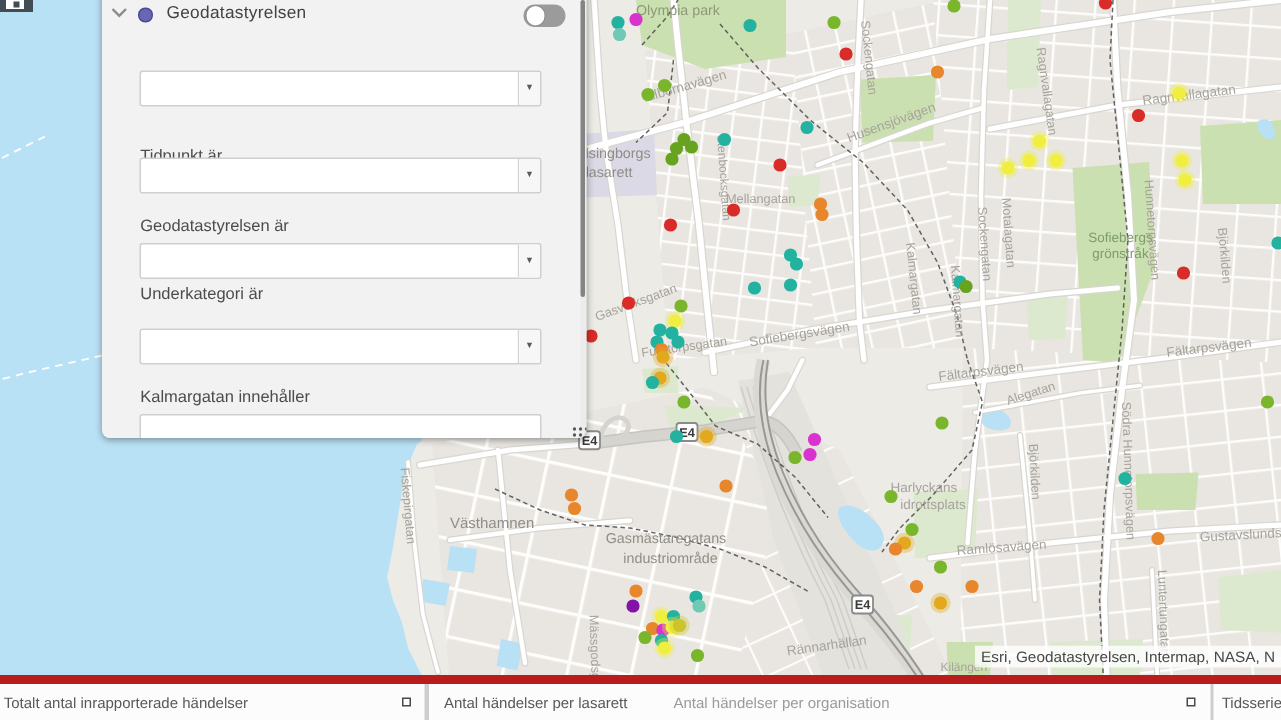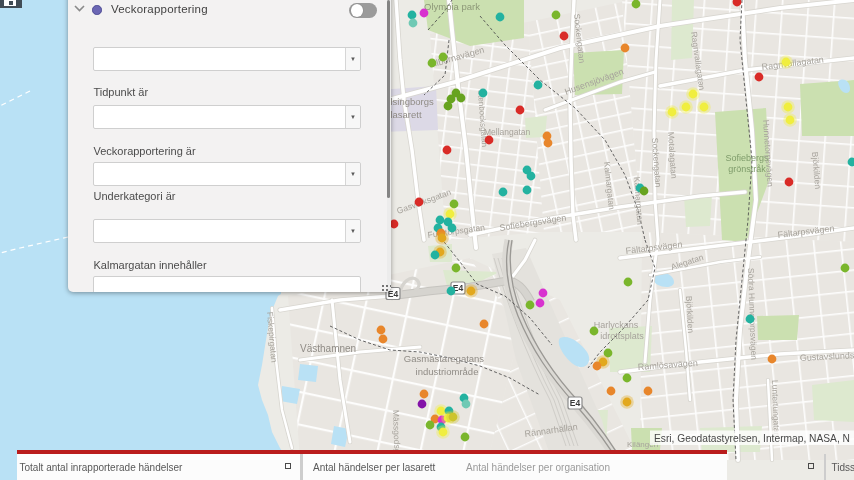--- a/index.html
+++ b/index.html
@@ -15,21 +15,21 @@
  box-shadow:0 0 1px rgba(0,0,0,.4)}
 #panel label{position:absolute;left:25.5px;font-size:11px;color:#4c4c4c}
 #panel .inp{position:absolute;left:25px;width:268px;height:24px;background:#fff;border:1px solid #cfcfcf;border-radius:2px}
 #panel .dd{position:absolute;right:0;top:0;width:15px;height:22px;background:#f7f7f7;border-left:1px solid #d6d6d6;
  border-radius:0 2px 2px 0;color:#5a5a5a;font-size:6px;line-height:22px;text-align:center}
 #panel .track{position:absolute;left:318.5px;top:0;width:4.5px;height:300px;background:#ececec}
 #panel .thumb{position:absolute;left:319.2px;top:8px;width:3.2px;height:198px;background:#848484;border-radius:2px}
 #cornericon{position:absolute;left:0;top:0;width:22px;height:8px;background:#414c55;z-index:20}
 #cornericon i{position:absolute;left:4px;top:0;width:12px;height:5.5px;background:#fff}
 #cornericon b{position:absolute;left:8.5px;top:1px;width:4px;height:4px;background:#414c55}
-#bbar{position:absolute;left:17px;top:450px;width:710px;height:30px;background:#fcfcfc;border-top:4px solid #b91c1c;z-index:30}
+#bbar{position:absolute;left:0;top:450px;width:854px;height:30px;background:#fcfcfc;border-top:6px solid #b91c1c;z-index:30}
 #bbar .t{position:absolute;top:7.5px;font-size:10px;color:#585858;white-space:nowrap}
 #bbar .sep{position:absolute;top:0;width:2.5px;height:30px;background:#cdcdcd}
 #bbar .sq{position:absolute;top:8.5px;width:6px;height:6px;border:1px solid #4a4a4a}
 </style></head>
 <body>
 <svg width="854" height="480" viewBox="0 0 854 480" font-family="Liberation Sans, sans-serif" style="position:absolute;top:0;left:0">
 <defs>
 <pattern id="gA" width="19" height="15" patternUnits="userSpaceOnUse" patternTransform="rotate(7)">
         <rect x="0" y="0" width="19" height="1.6" fill="#ffffff"></rect>
         <rect x="0" y="0" width="1.6" height="15" fill="#ffffff"></rect>
@@ -302,33 +302,33 @@
 <circle cx="443" cy="432" r="4.4" fill="#f0ee3f"></circle>
 <circle cx="465" cy="437" r="4.4" fill="#7ab62c"></circle>
 <rect x="650" y="430.5" width="204" height="14.5" fill="#ffffff" opacity="0.78"></rect>
 <text x="654" y="441.5" font-size="10" fill="#474747" textLength="196" lengthAdjust="spacingAndGlyphs">Esri, Geodatastyrelsen, Intermap, NASA, N</text>
 </svg>
 <div id="panel">
   <svg class="chev" width="11" height="7">
       <polyline points="1,1 5.5,5.5 10,1" fill="none" stroke="#8a8a8a" stroke-width="1.6"></polyline>
     </svg>
   <span class="circ"></span>
-    <span class="ptitle">Veckorapportering</span>
+    <span class="ptitle">Geodatastyrelsen</span>
   <div class="toggle">
       <div class="knob"></div>
     </div>
   <label style="top:56px">Organisation är</label>
   <div class="inp" style="top:55px">
       <div class="dd">▼</div>
     </div>
-  <label style="top:94px">Tidpunkt är</label>
+  <label style="top:106px">Tidpunkt är</label>
   <div class="inp" style="top:113px">
       <div class="dd">▼</div>
     </div>
-  <label style="top:153px">Veckorapportering är</label>
+  <label style="top:153px">Geodatastyrelsen är</label>
   <div class="inp" style="top:170px">
       <div class="dd">▼</div>
     </div>
   <label style="top:198px">Underkategori är</label>
   <div class="inp" style="top:227px">
       <div class="dd">▼</div>
     </div>
   <label style="top:266.5px">Kalmargatan innehåller</label>
   <div class="inp" style="top:284px"></div>
   <div class="track"></div>

